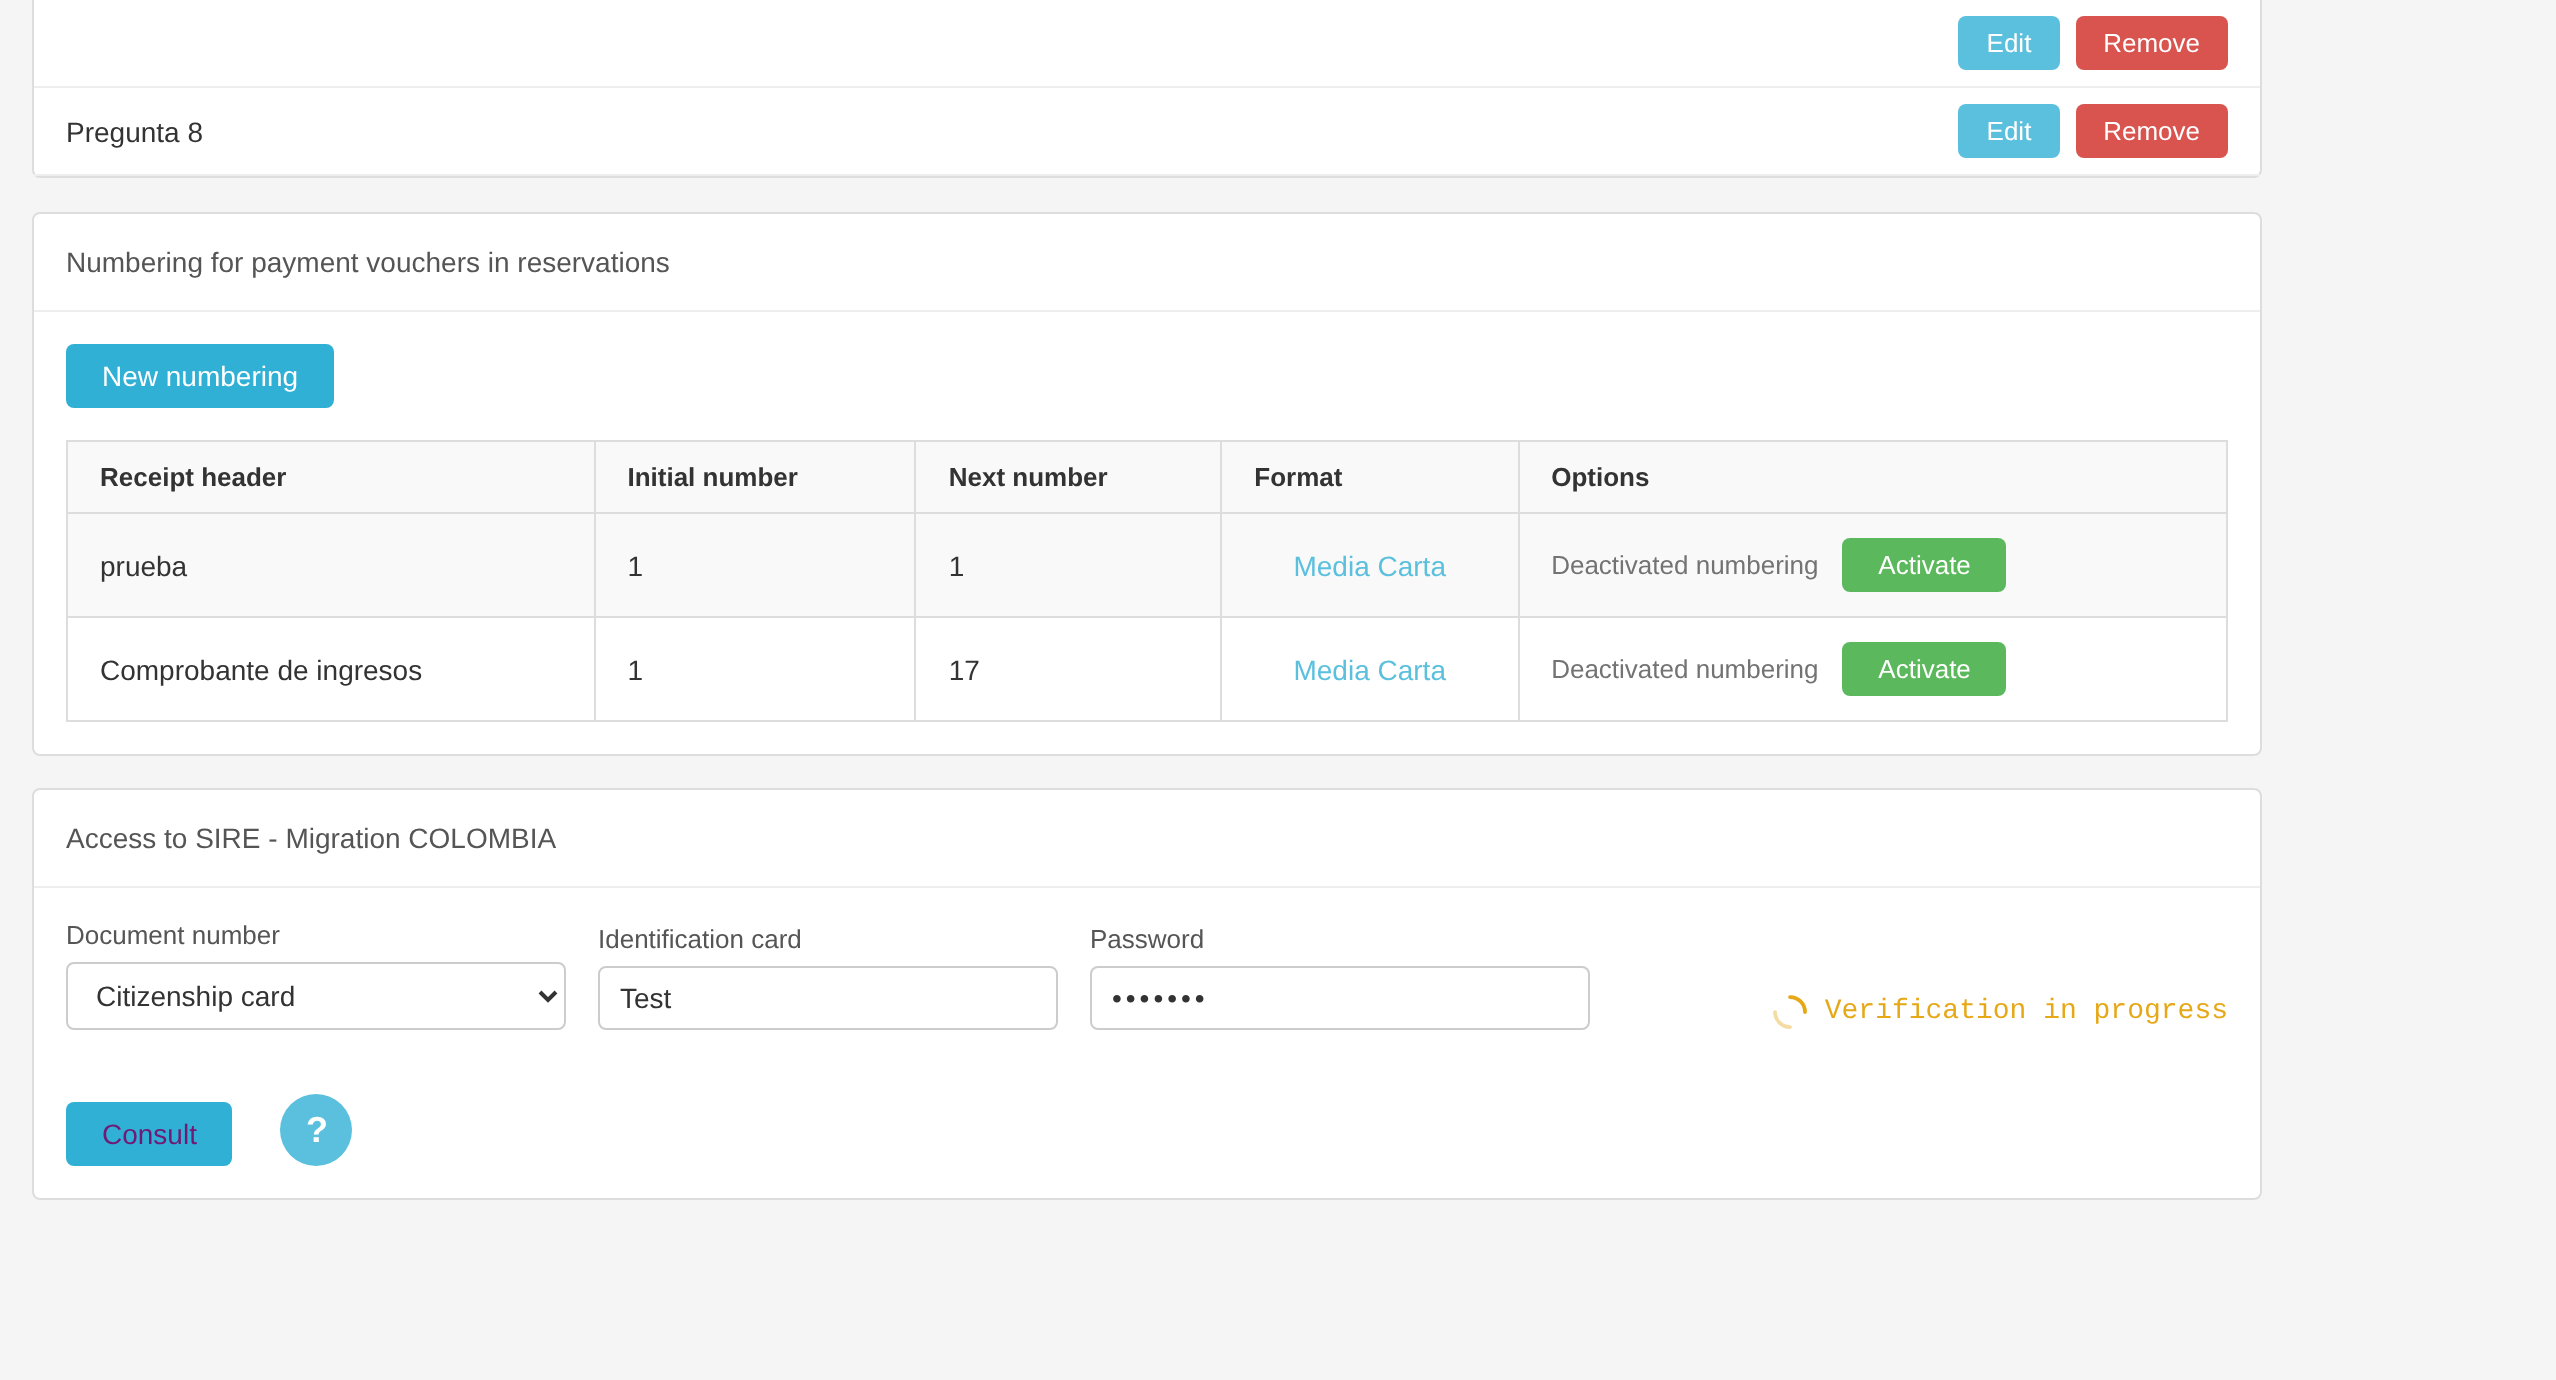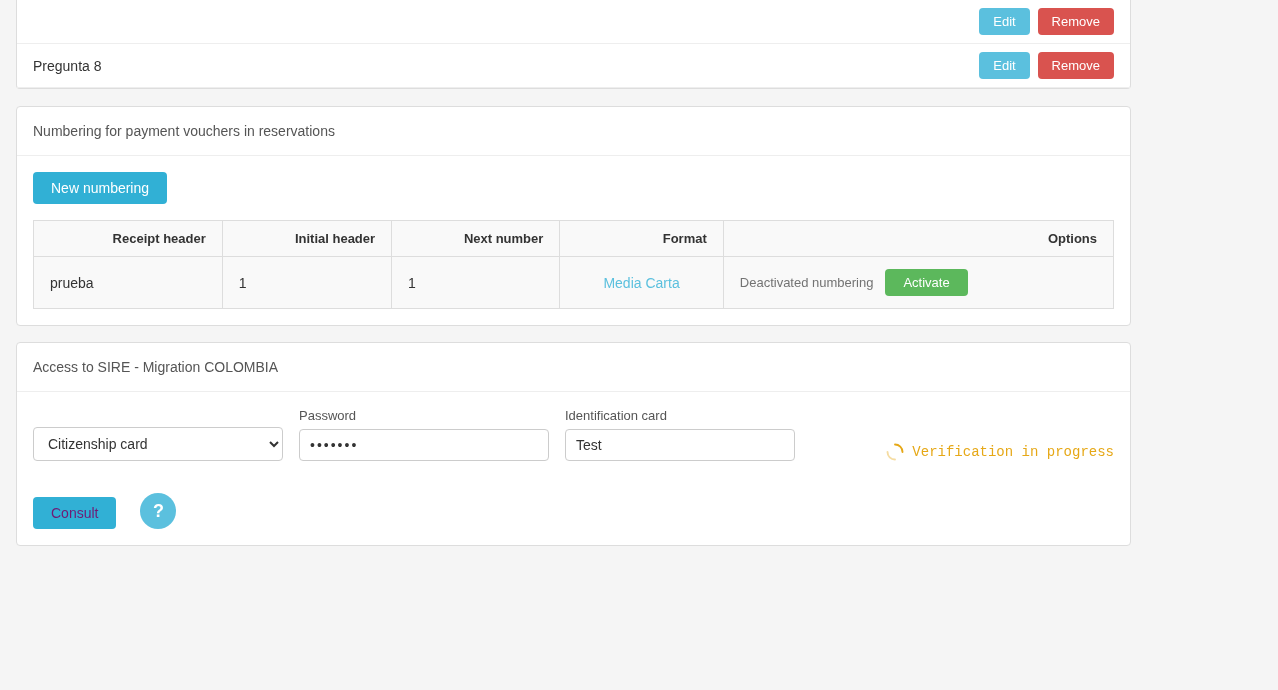--- a/index.html
+++ b/index.html
@@ -94,21 +94,21 @@
     
     .numbering-table {
       width: 100%;
       border-collapse: collapse;
       border: 1px solid #ddd;
     }
 
     .numbering-table th {
       background: #f9f9f9;
       padding: 10px 16px;
-      text-align: right;
+      text-align: left;
       border: 1px solid #ddd;
       font-weight: bold;
       font-size: 13px;
     }
 
     .numbering-table td {
       padding: 12px 16px;
       border: 1px solid #ddd;
       vertical-align: middle;
     }
@@ -261,61 +261,74 @@
 
   <div class="section-card">
     <div class="section-title">Numbering for payment vouchers in reservations</div>
     <div class="section-body">
       <button class="btn-new-numbering">New numbering</button>
 
       <table class="numbering-table">
         <thead>
           <tr>
             <th>Receipt header</th>
-            <th>Initial header</th>
+            <th>Initial number</th>
             <th>Next number</th>
             <th>Format</th>
             <th>Options</th>
           </tr>
         </thead>
         <tbody id="numbering-tbody">
         <tr>
       <td>prueba</td>
       <td>1</td>
       <td>1</td>
       <td style="text-align:center;">
         <a class="link-media-carta">Media Carta</a>
       </td>
       <td>
         <span class="deactivated-text">Deactivated numbering</span>
         <button class="btn-activate">Activate</button>
       </td>
     </tr>
+            <tr>
+      <td>Comprobante de ingresos</td>
+      <td>1</td>
+      <td>17</td>
+      <td style="text-align:center;">
+        <a class="link-media-carta">Media Carta</a>
+      </td>
+      <td>
+        <span class="deactivated-text">Deactivated numbering</span>
+        <button class="btn-activate">Activate</button>
+      </td>
+    </tr>
           </tbody>
       </table>
     </div>
   </div>
 
   <div class="sire-section">
     <div class="section-title">Access to SIRE - Migration COLOMBIA</div>
     <div class="section-body">
       <div class="form-row">
         <div class="form-group">
+          <label>Document number</label>
           <select id="doc-select">
           <option value="Citizenship card">Citizenship card</option><option value="Passport">Passport</option><option value="Foreign ID">Foreign ID</option><option value="Other">Other</option></select>
         </div>
 
         <div class="form-group">
+          <label>Identification card</label>
+          <input type="text" value="Test" style="">
+        </div>
+
+        <div class="form-group">
           <label>Password</label>
           <input type="password" value="1234567" style="">
-        </div>
-
-        <div class="form-group">
-          <label>Identification card</label>
-          <input type="text" value="Test" style="">
         </div>
 
         <div class="verification-status">
           <span class="spinner-icon">
             <svg viewBox="0 0 24 24" width="18" height="18" fill="none" stroke="#e6a817" stroke-width="2.5">
               <path d="M12 2a10 10 0 0 1 10 10" stroke-linecap="round"></path>
               <path d="M12 22a10 10 0 0 1-10-10" stroke-linecap="round" opacity="0.4"></path>
             </svg>
           </span>
           <span>Verification in progress</span>

